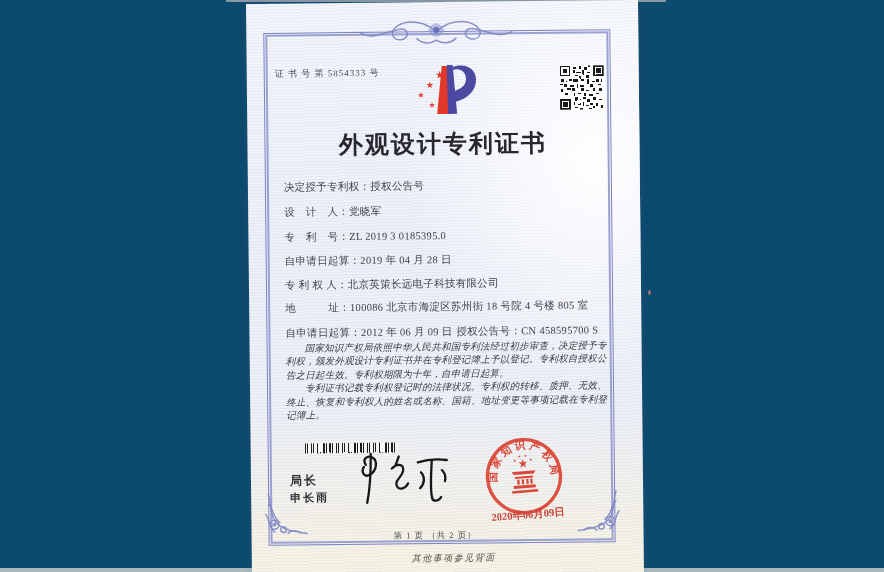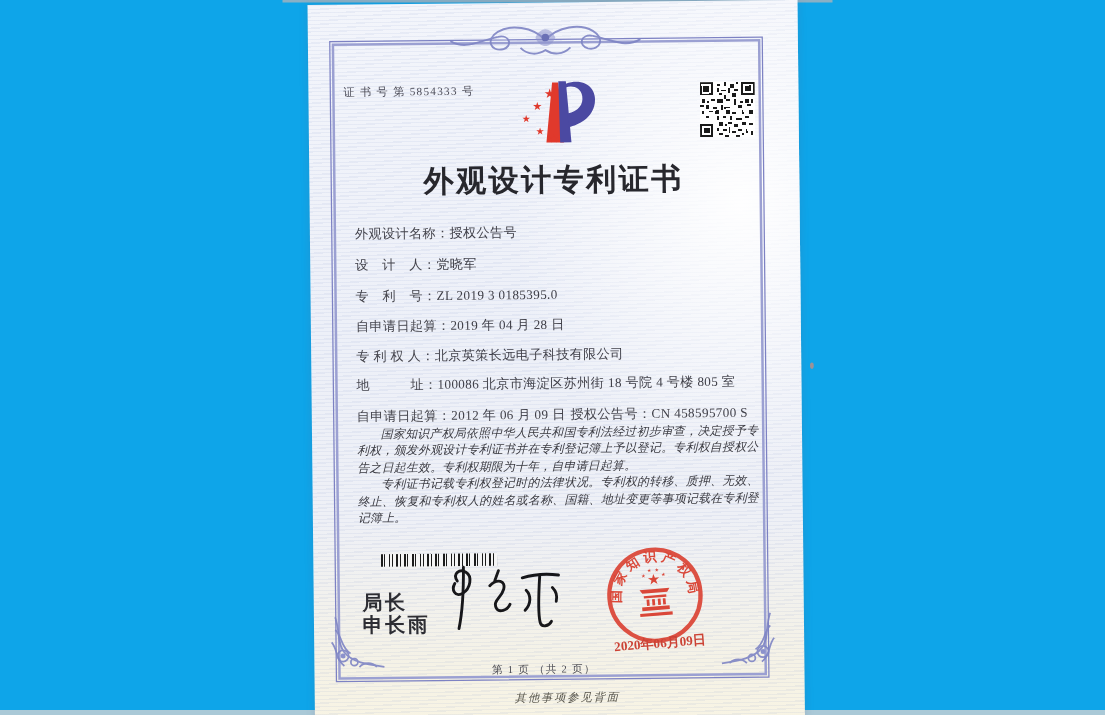--- a/index.html
+++ b/index.html
@@ -1,16 +1,16 @@
 <!DOCTYPE html>
 <html><head>
 <meta charset="utf-8">
 <style>
   html,body{margin:0;padding:0;background:#ffffff;}
-  #stage{position:relative;width:884px;height:572px;overflow:hidden;background:#0ea5e9;
+  #stage{position:relative;width:884px;height:572px;overflow:hidden;background:#0c4a6e;
          font-family:"Liberation Serif","DejaVu Serif",serif;}
   
   .edge-top{position:absolute;left:226px;top:0;width:440px;height:2px;background:#b4b4b8;opacity:.75;}
   .edge-bottom{position:absolute;left:0;top:568px;width:884px;height:4px;background:#d2d2d2;opacity:.8;}
   .speck-red{position:absolute;left:648px;top:290px;width:3px;height:5px;background:#d98a74;border-radius:50%;opacity:.7;}
   .speck-dark{position:absolute;left:581px;top:426px;width:3px;height:3px;background:#555;border-radius:50%;opacity:.8;}
 
   
   #paper{position:absolute;left:249px;top:2px;width:392px;height:575px;
          transform:rotate(-0.6deg);transform-origin:50% 50%;
@@ -35,22 +35,22 @@
   .row .val{color:#3f3f48;}
   .grant-no-pair{position:absolute;left:171px;top:0;white-space:nowrap;}
 
   .paras{left:18px;top:309px;width:321px;}
   .para{margin:0;font-style:italic;font-size:9.5px;line-height:13.4px;text-indent:19px;
         color:#3b3b42;text-align:justify;letter-spacing:.2px;}
 
   .barcode{left:36px;top:410px;width:93px;height:10px;
     background:repeating-linear-gradient(90deg,#1c1c1c 0 1.4px,#f5f5f5 1.4px 2.6px,#1c1c1c 2.6px 3.4px,#f5f5f5 3.4px 6.2px);}
 
-  .director-label{left:21px;top:439px;font-size:16px;font-weight:600;letter-spacing:2px;color:#2d2d33;}
-  .director-name{left:21px;top:457px;font-size:16px;font-weight:600;letter-spacing:2px;color:#2d2d33;font-family:Liberation Mono, monospace;}
+  .director-label{left:21px;top:439px;font-size:12px;font-weight:600;letter-spacing:2px;color:#2d2d33;}
+  .director-name{left:21px;top:457px;font-size:11px;font-weight:600;letter-spacing:2px;color:#2d2d33;font-family:Liberation Mono, monospace;}
 
   .signature{left:83px;top:418px;width:98px;height:58px;}
   .seal{left:195px;top:385px;width:120px;height:120px;opacity:.92;transform:rotate(-4deg);}
 
   .page-footer{left:0;top:498px;width:345px;text-align:center;transform:translateX(-7px);
                font-size:8.5px;color:#4a4a52;letter-spacing:1px;}
   .back-note{left:0;top:550px;width:392px;text-align:center;transform:translateX(6px);
              font-size:9px;color:#57554c;letter-spacing:1.5px;font-style:italic;}
 
   .logo{left:146px;top:25px;width:70px;height:62px;}
@@ -190,21 +190,21 @@
           <rect x="10" y="27" width="2" height="1"></rect>
             <rect x="13" y="28" width="2" height="1"></rect>
             <rect x="19" y="28" width="2" height="1"></rect>
             <rect x="22" y="27" width="1" height="1"></rect>
         </g>
       </svg>
 
       <div class="abs title">外观设计专利证书</div>
 
       <div class="abs row" style="top:147px">
-        <span class="lab">外观设计名称：</span><span class="val">授权公告号</span>
+        <span class="lab">决定授予专利权：</span><span class="val">授权公告号</span>
       </div>
       <div class="abs row" style="top:172px">
         <span class="lab">设　计　人：</span><span class="val">党晓军</span>
       </div>
       <div class="abs row" style="top:197px">
         <span class="lab">专　利　号：</span><span class="val">ZL 2019 3 0185395.0</span>
       </div>
       <div class="abs row" style="top:221px">
         <span class="lab">自申请日起算：</span><span class="val">2019 年 04 月 28 日</span>
       </div>

